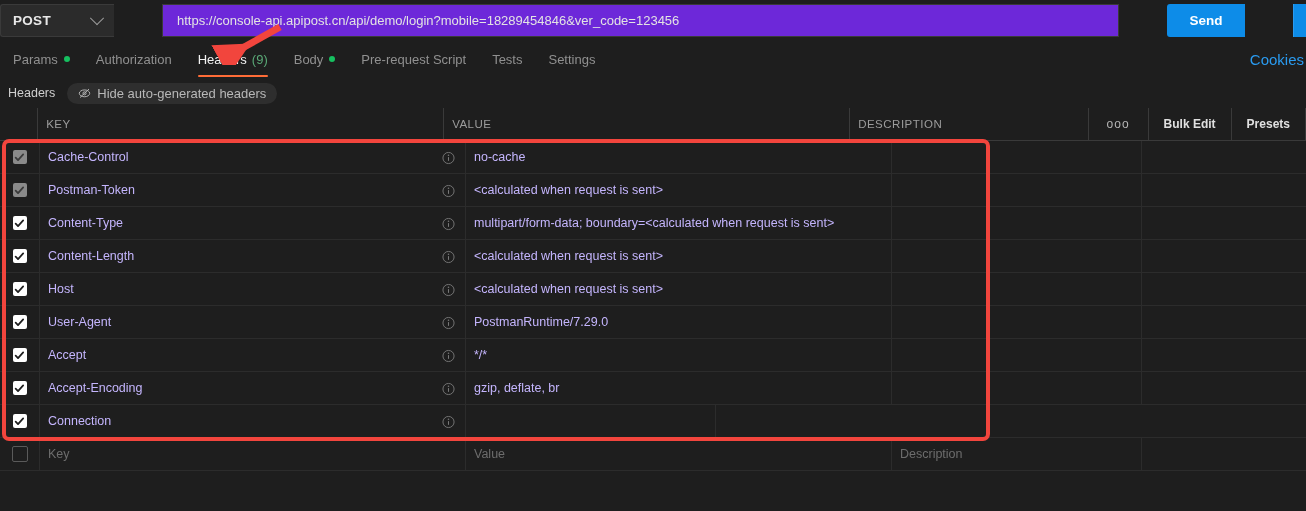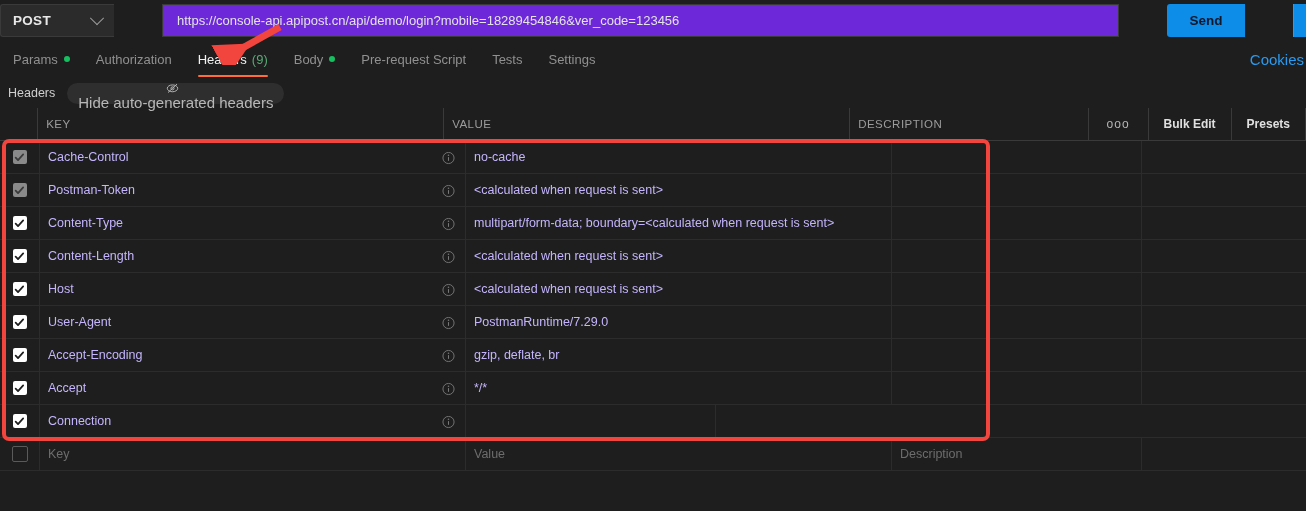--- a/index.html
+++ b/index.html
@@ -69,21 +69,21 @@
     font-size: 13px;
     color: #e3e3e3;
     white-space: nowrap;
     overflow: hidden;
     text-overflow: clip;
   }
   .send-btn {
     width: 78px;
     height: 33px;
     background: #0d8ce8;
-    color: #0f172a;
+    color: #ffffff;
     font-size: 13.5px;
     font-weight: bold;
     display: flex;
     align-items: center;
     justify-content: center;
     border: none;
     border-radius: 3px 0 0 3px;
     font-family: "Liberation Sans", sans-serif;
     cursor: pointer;
     padding: 0;
@@ -163,24 +163,23 @@
     color: #cfcfcf;
     margin-right: 12px;
   }
   .hide-auto {
     height: 21px;
     background: #2e2e2e;
     border-radius: 11px;
     display: flex;
     align-items: center;
     padding: 0 11px;
-    font-size: 15px;
+    font-size: 13px;
     color: #b8b8b8;
     cursor: pointer;
-    flex-direction: column;
   }
   .eyeslash { margin-right: 6px; display: flex; align-items: center; }
 
   
   .table {
     position: absolute;
     left: 0; top: 108px;
     width: 1306px;
   }
   .trow {
@@ -503,53 +502,53 @@
       </div>
       <div class="trow">
         <div class="cell c-check">
           <span class="cb on">
             <svg width="11" height="11" viewBox="0 0 12 12">
               <path d="M1.8,6.2 L4.4,8.8 L10,2.6" fill="none" stroke="#1e1e1e" stroke-width="1.9" stroke-linecap="round" stroke-linejoin="round"></path>
             </svg>
           </span>
         </div>
         <div class="cell c-key">
+          <span class="rowtext">Accept</span>
+          <span class="infoicon"><svg viewBox="0 0 14 14" width="13" height="13">
+              <circle cx="7" cy="7" r="6" fill="none" stroke="#b0b0b0" stroke-width="1"></circle>
+              <circle cx="7" cy="4.1" r=".85" fill="#b0b0b0"></circle>
+              <rect x="6.45" y="5.8" width="1.1" height="4.4" rx=".5" fill="#b0b0b0"></rect>
+            </svg></span>
+        </div>
+        <div class="cell c-val">
+          <span class="rowtext">*/*</span>
+        </div>
+        <div class="cell c-desc">
+          <span class="rowtext"></span>
+        </div>
+        <div class="c-tools"></div>
+      </div>
+      <div class="trow">
+        <div class="cell c-check">
+          <span class="cb on">
+            <svg width="11" height="11" viewBox="0 0 12 12">
+              <path d="M1.8,6.2 L4.4,8.8 L10,2.6" fill="none" stroke="#1e1e1e" stroke-width="1.9" stroke-linecap="round" stroke-linejoin="round"></path>
+            </svg>
+          </span>
+        </div>
+        <div class="cell c-key">
           <span class="rowtext">Accept-Encoding</span>
           <span class="infoicon"><svg viewBox="0 0 14 14" width="13" height="13">
               <circle cx="7" cy="7" r="6" fill="none" stroke="#b0b0b0" stroke-width="1"></circle>
               <circle cx="7" cy="4.1" r=".85" fill="#b0b0b0"></circle>
               <rect x="6.45" y="5.8" width="1.1" height="4.4" rx=".5" fill="#b0b0b0"></rect>
             </svg></span>
         </div>
         <div class="cell c-val">
           <span class="rowtext">gzip, deflate, br</span>
-        </div>
-        <div class="cell c-desc">
-          <span class="rowtext"></span>
-        </div>
-        <div class="c-tools"></div>
-      </div>
-      <div class="trow">
-        <div class="cell c-check">
-          <span class="cb on">
-            <svg width="11" height="11" viewBox="0 0 12 12">
-              <path d="M1.8,6.2 L4.4,8.8 L10,2.6" fill="none" stroke="#1e1e1e" stroke-width="1.9" stroke-linecap="round" stroke-linejoin="round"></path>
-            </svg>
-          </span>
-        </div>
-        <div class="cell c-key">
-          <span class="rowtext">Accept</span>
-          <span class="infoicon"><svg viewBox="0 0 14 14" width="13" height="13">
-              <circle cx="7" cy="7" r="6" fill="none" stroke="#b0b0b0" stroke-width="1"></circle>
-              <circle cx="7" cy="4.1" r=".85" fill="#b0b0b0"></circle>
-              <rect x="6.45" y="5.8" width="1.1" height="4.4" rx=".5" fill="#b0b0b0"></rect>
-            </svg></span>
-        </div>
-        <div class="cell c-val">
-          <span class="rowtext">*/*</span>
         </div>
         <div class="cell c-desc">
           <span class="rowtext"></span>
         </div>
         <div class="c-tools"></div>
       </div>
       <div class="trow">
         <div class="cell c-check">
           <span class="cb on">
             <svg width="11" height="11" viewBox="0 0 12 12">

